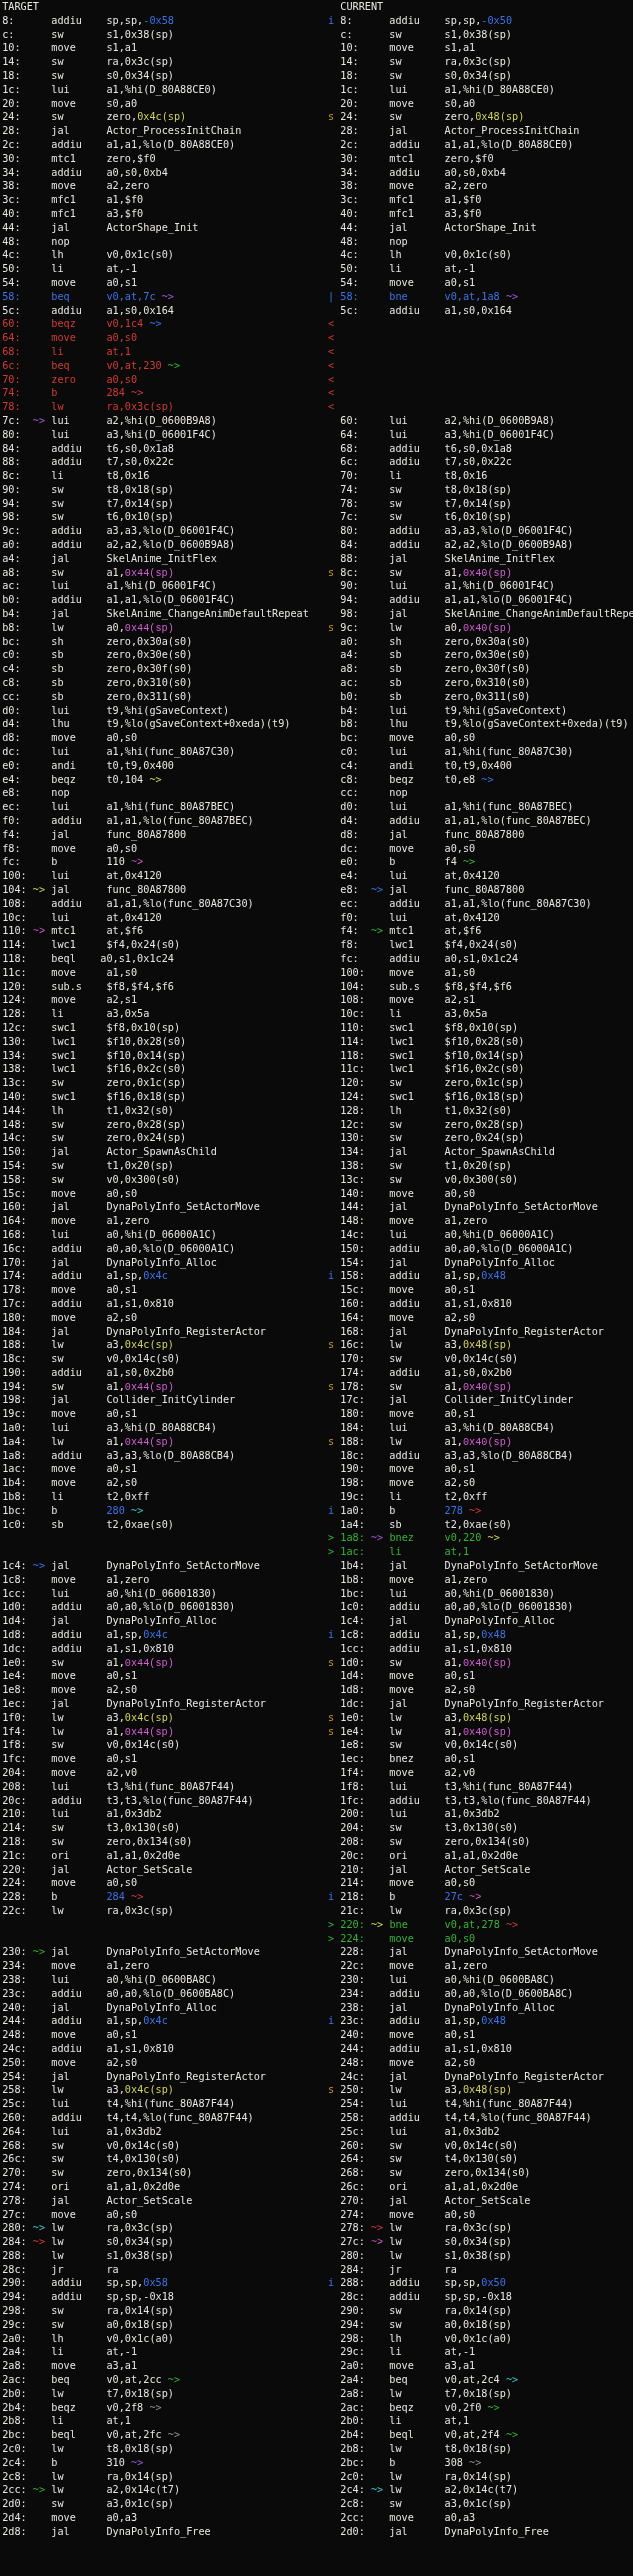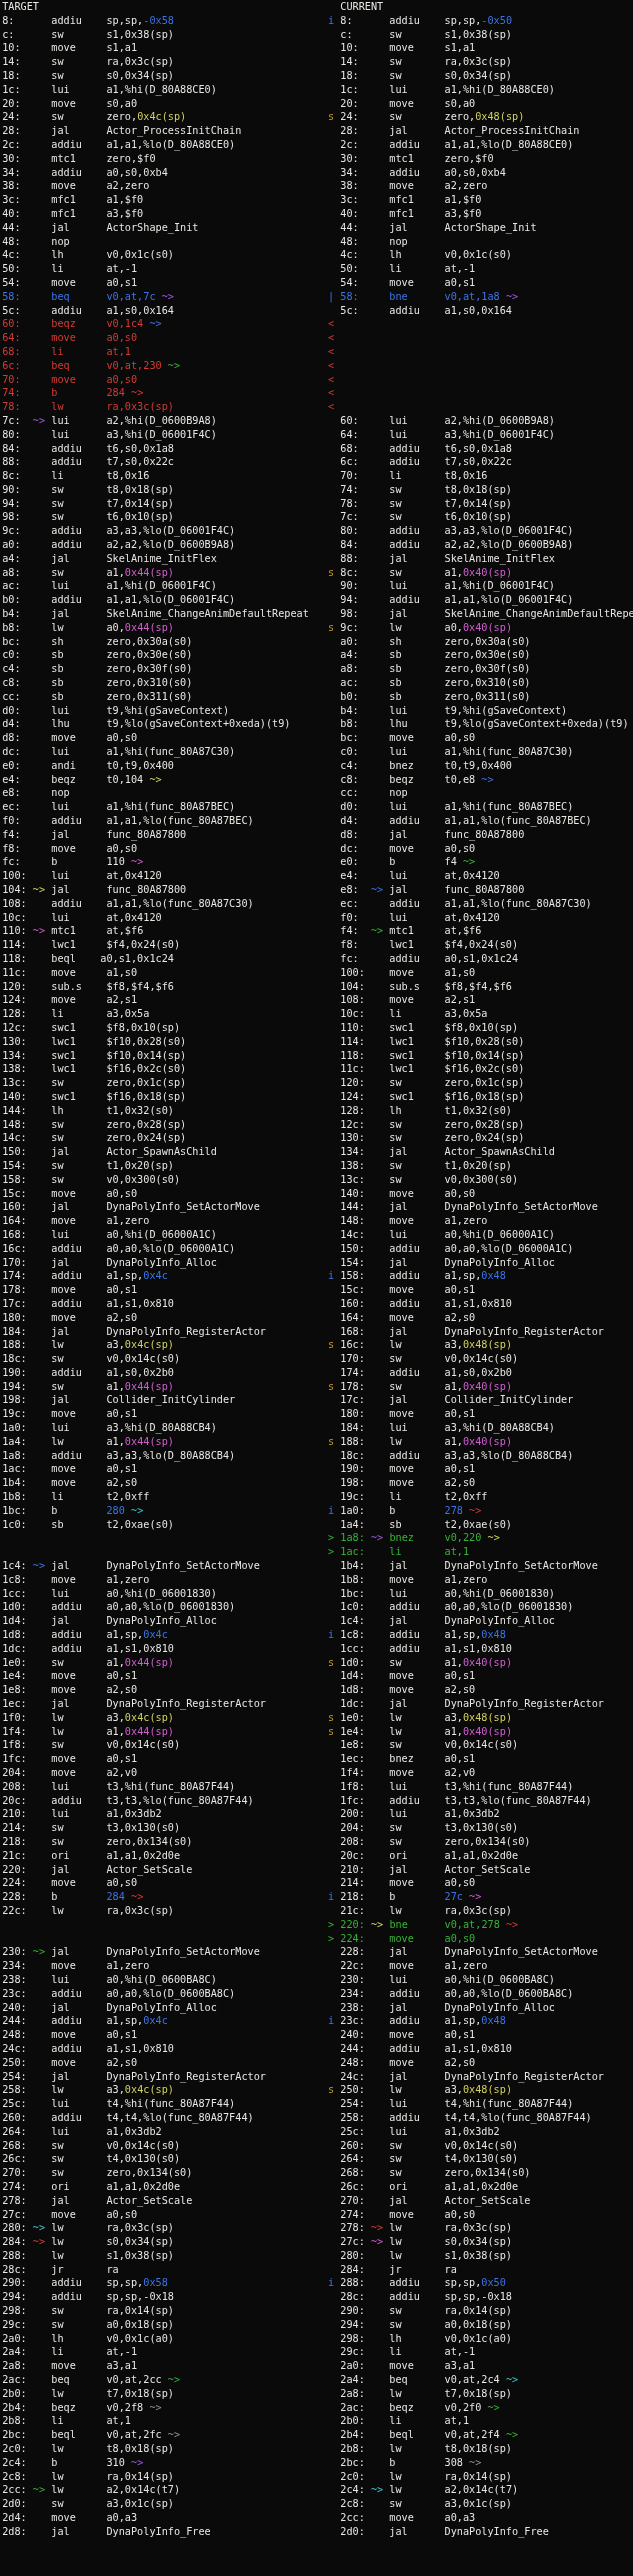--- a/index.html
+++ b/index.html
@@ -13,21 +13,21 @@
   #diff{width:633px;}
   .row{display:flex;height:13.8px;}
   .cell{white-space:pre;overflow:hidden;flex-shrink:0;display:block;}
   .cell.l{width:328px;padding-left:2.2px;box-sizing:border-box;}
   .cell.r{width:305px;}
   .c-r{color:var(--c-r,#d23b35);}
   .c-g{color:var(--c-g,#36b336);}
   .c-b{color:var(--c-b,#3c74e8);}
   .c-y{color:var(--c-y,#d3d35f);}
   .c-o{color:var(--c-o,#c8992e);}
-  .c-m{color:var(--c-m,#d35fd3);}
+  .c-m{color:var(--c-m,#d35fd3);font-family:Liberation Mono, monospace;}
   .c-p{color:var(--c-p,#a05ae0);}
   .c-c{color:var(--c-c,#3fc6cc);}
   .c-d{color:var(--c-d,#909090);}
 </style>
 </head>
 <body style="background: rgb(10, 10, 10);">
 
 <div id="diff">
   <div class="row">
     <span class="cell l">TARGET</span>
@@ -132,21 +132,21 @@
       </div>
       <div class="row">
         <span class="cell l"><span class="c-r">68:     li       at,1</span></span>
         <span class="cell r"><span class="c-r">&lt;</span></span>
       </div>
       <div class="row">
         <span class="cell l"><span class="c-r">6c:     beq      v0,at,230</span> <span class="c-g">~&gt;</span></span>
         <span class="cell r"><span class="c-r">&lt;</span></span>
       </div>
       <div class="row">
-        <span class="cell l"><span class="c-r">70:     move     a0,s0</span></span>
+        <span class="cell l"><span class="c-r">70:     zero     a0,s0</span></span>
         <span class="cell r"><span class="c-r">&lt;</span></span>
       </div>
       <div class="row">
         <span class="cell l"><span class="c-r">74:     b        284</span> <span class="c-r">~&gt;</span></span>
         <span class="cell r"><span class="c-r">&lt;</span></span>
       </div>
       <div class="row">
         <span class="cell l"><span class="c-r">78:     lw       ra,0x3c(sp)</span></span>
         <span class="cell r"><span class="c-r">&lt;</span></span>
       </div>
@@ -245,21 +245,21 @@
       <div class="row">
         <span class="cell l">d8:     move     a0,s0</span>
         <span class="cell r">  bc:     move     a0,s0</span>
       </div>
       <div class="row">
         <span class="cell l">dc:     lui      a1,%hi(func_80A87C30)</span>
         <span class="cell r">  c0:     lui      a1,%hi(func_80A87C30)</span>
       </div>
       <div class="row">
         <span class="cell l">e0:     andi     t0,t9,0x400</span>
-        <span class="cell r">  c4:     bnez     t0,t9,0x400</span>
+        <span class="cell r">  c4:     andi     t0,t9,0x400</span>
       </div>
       <div class="row">
         <span class="cell l">e4:     beqz     t0,104 <span class="c-y">~&gt;</span></span>
         <span class="cell r">  c8:     beqz     t0,e8 <span class="c-b">~&gt;</span></span>
       </div>
       <div class="row">
         <span class="cell l">e8:     nop</span>
         <span class="cell r">  cc:     nop</span>
       </div>
       <div class="row">

